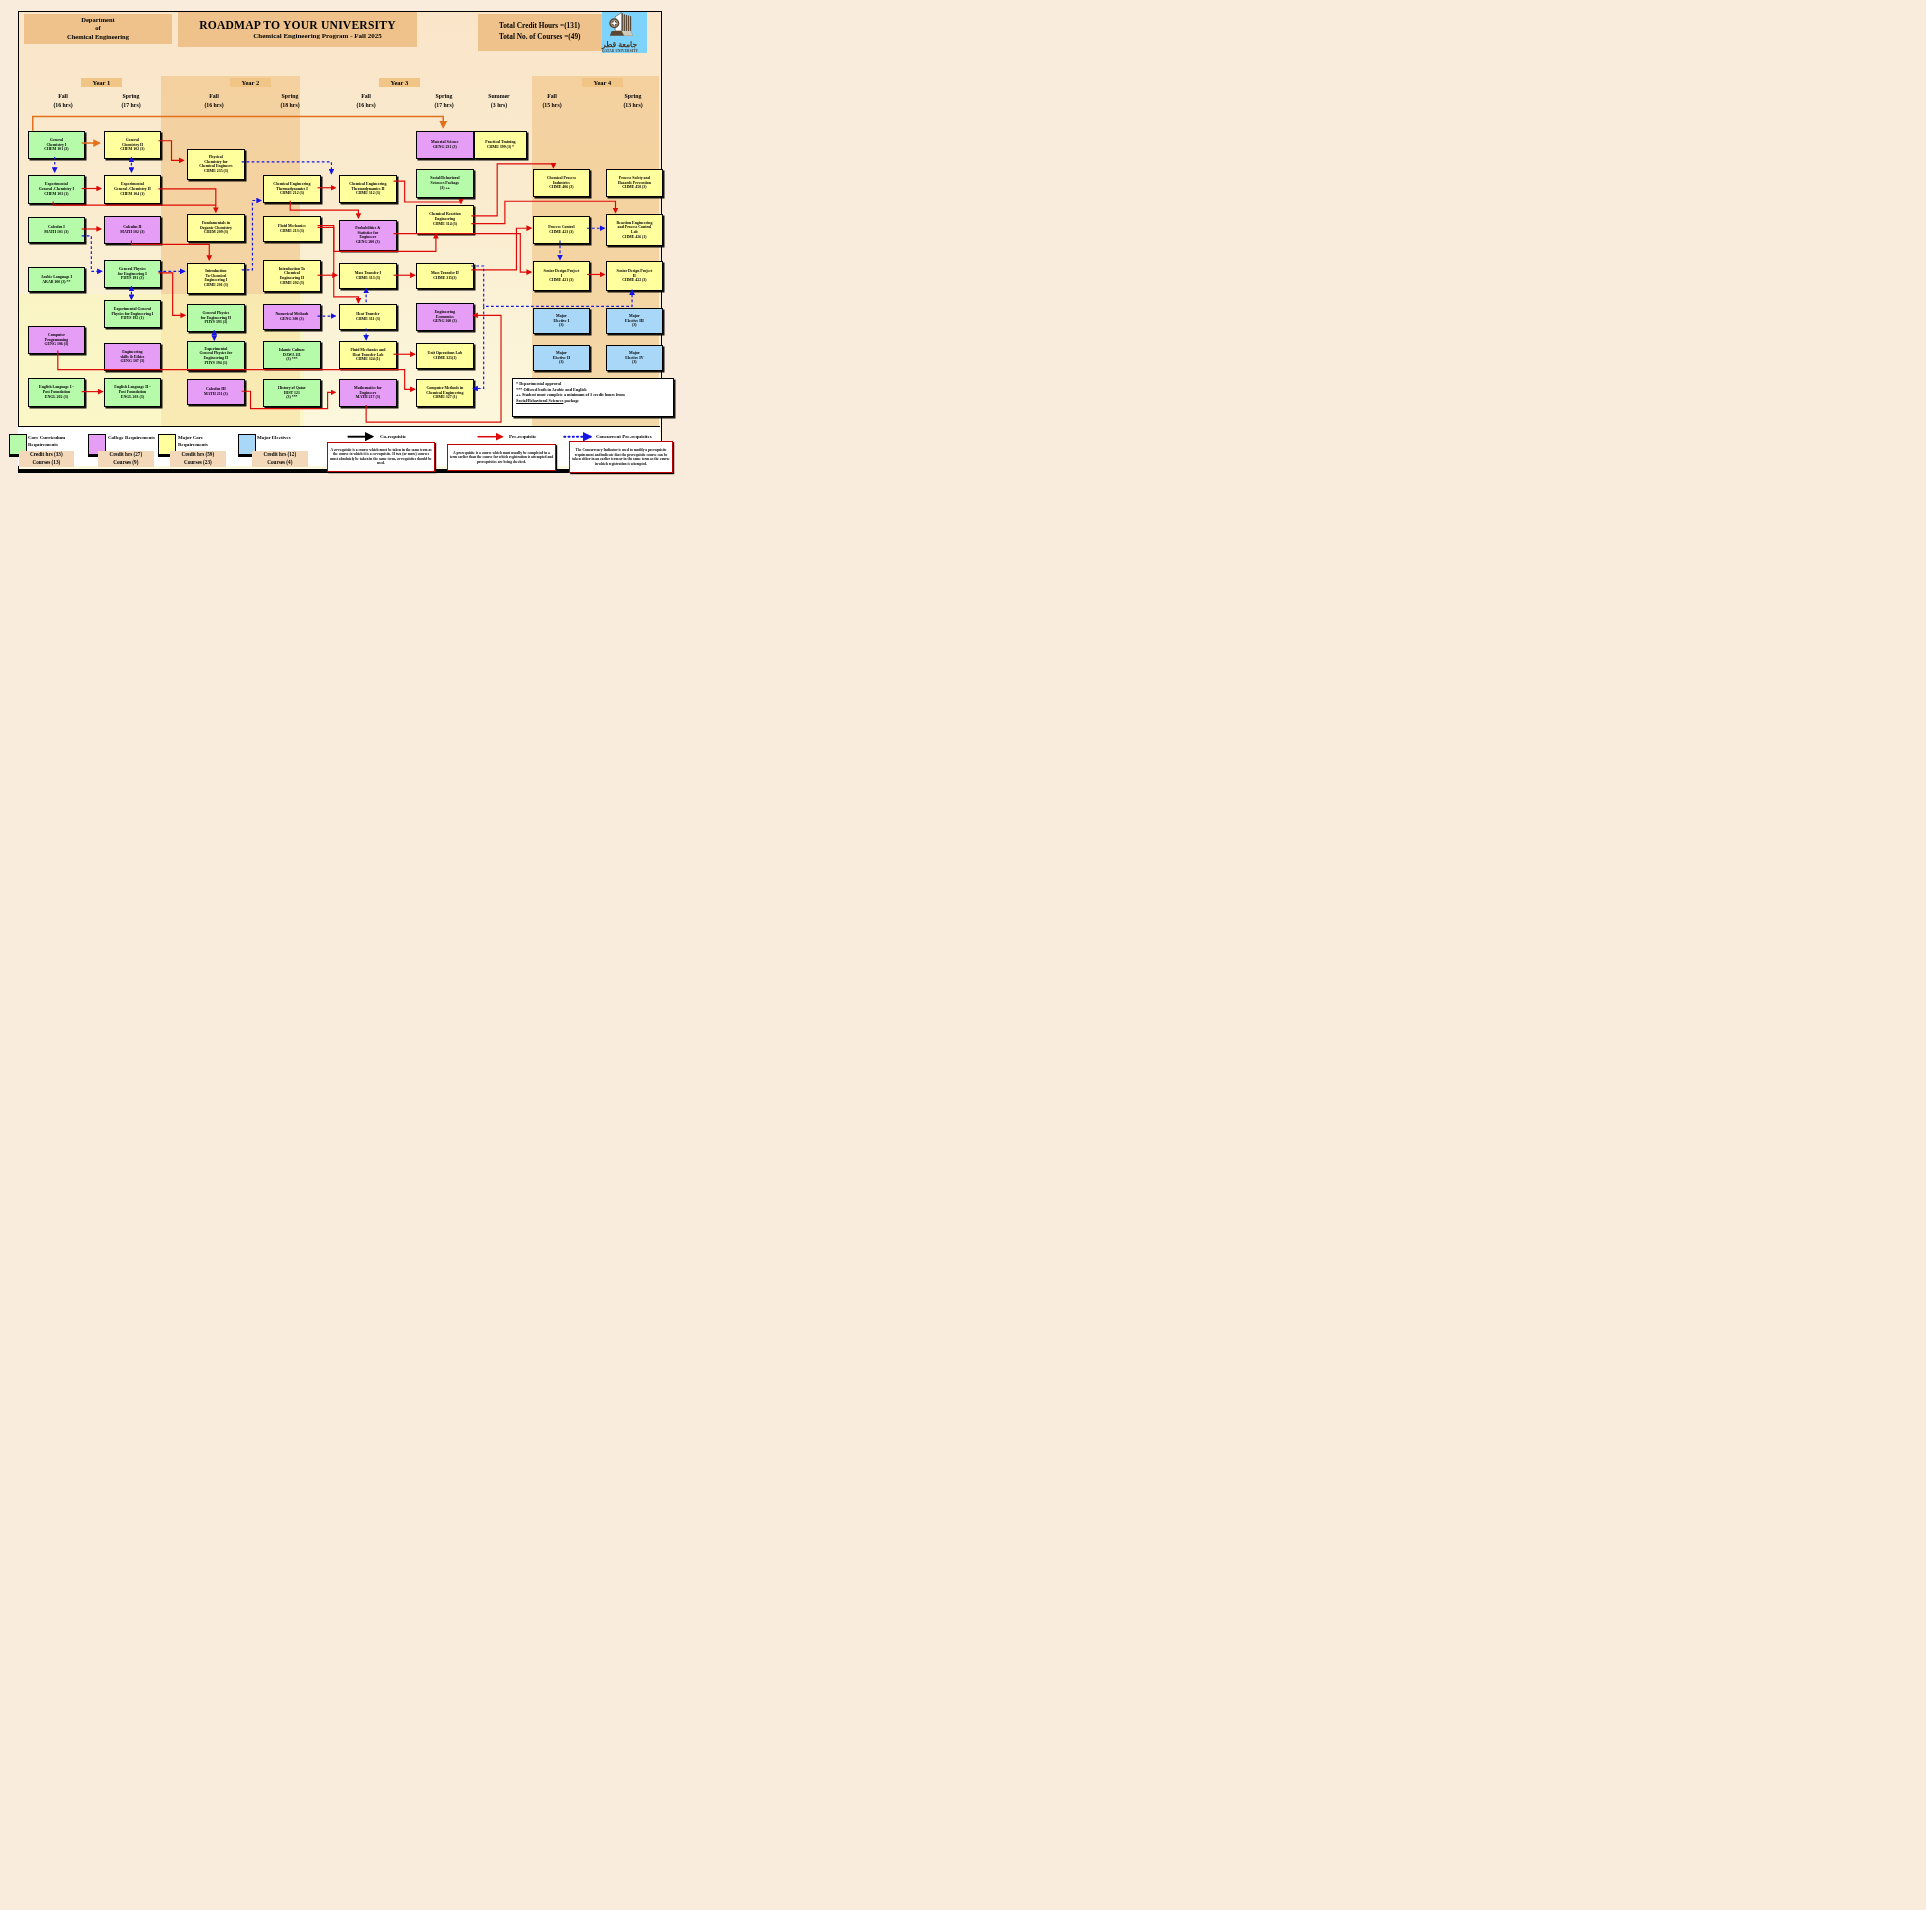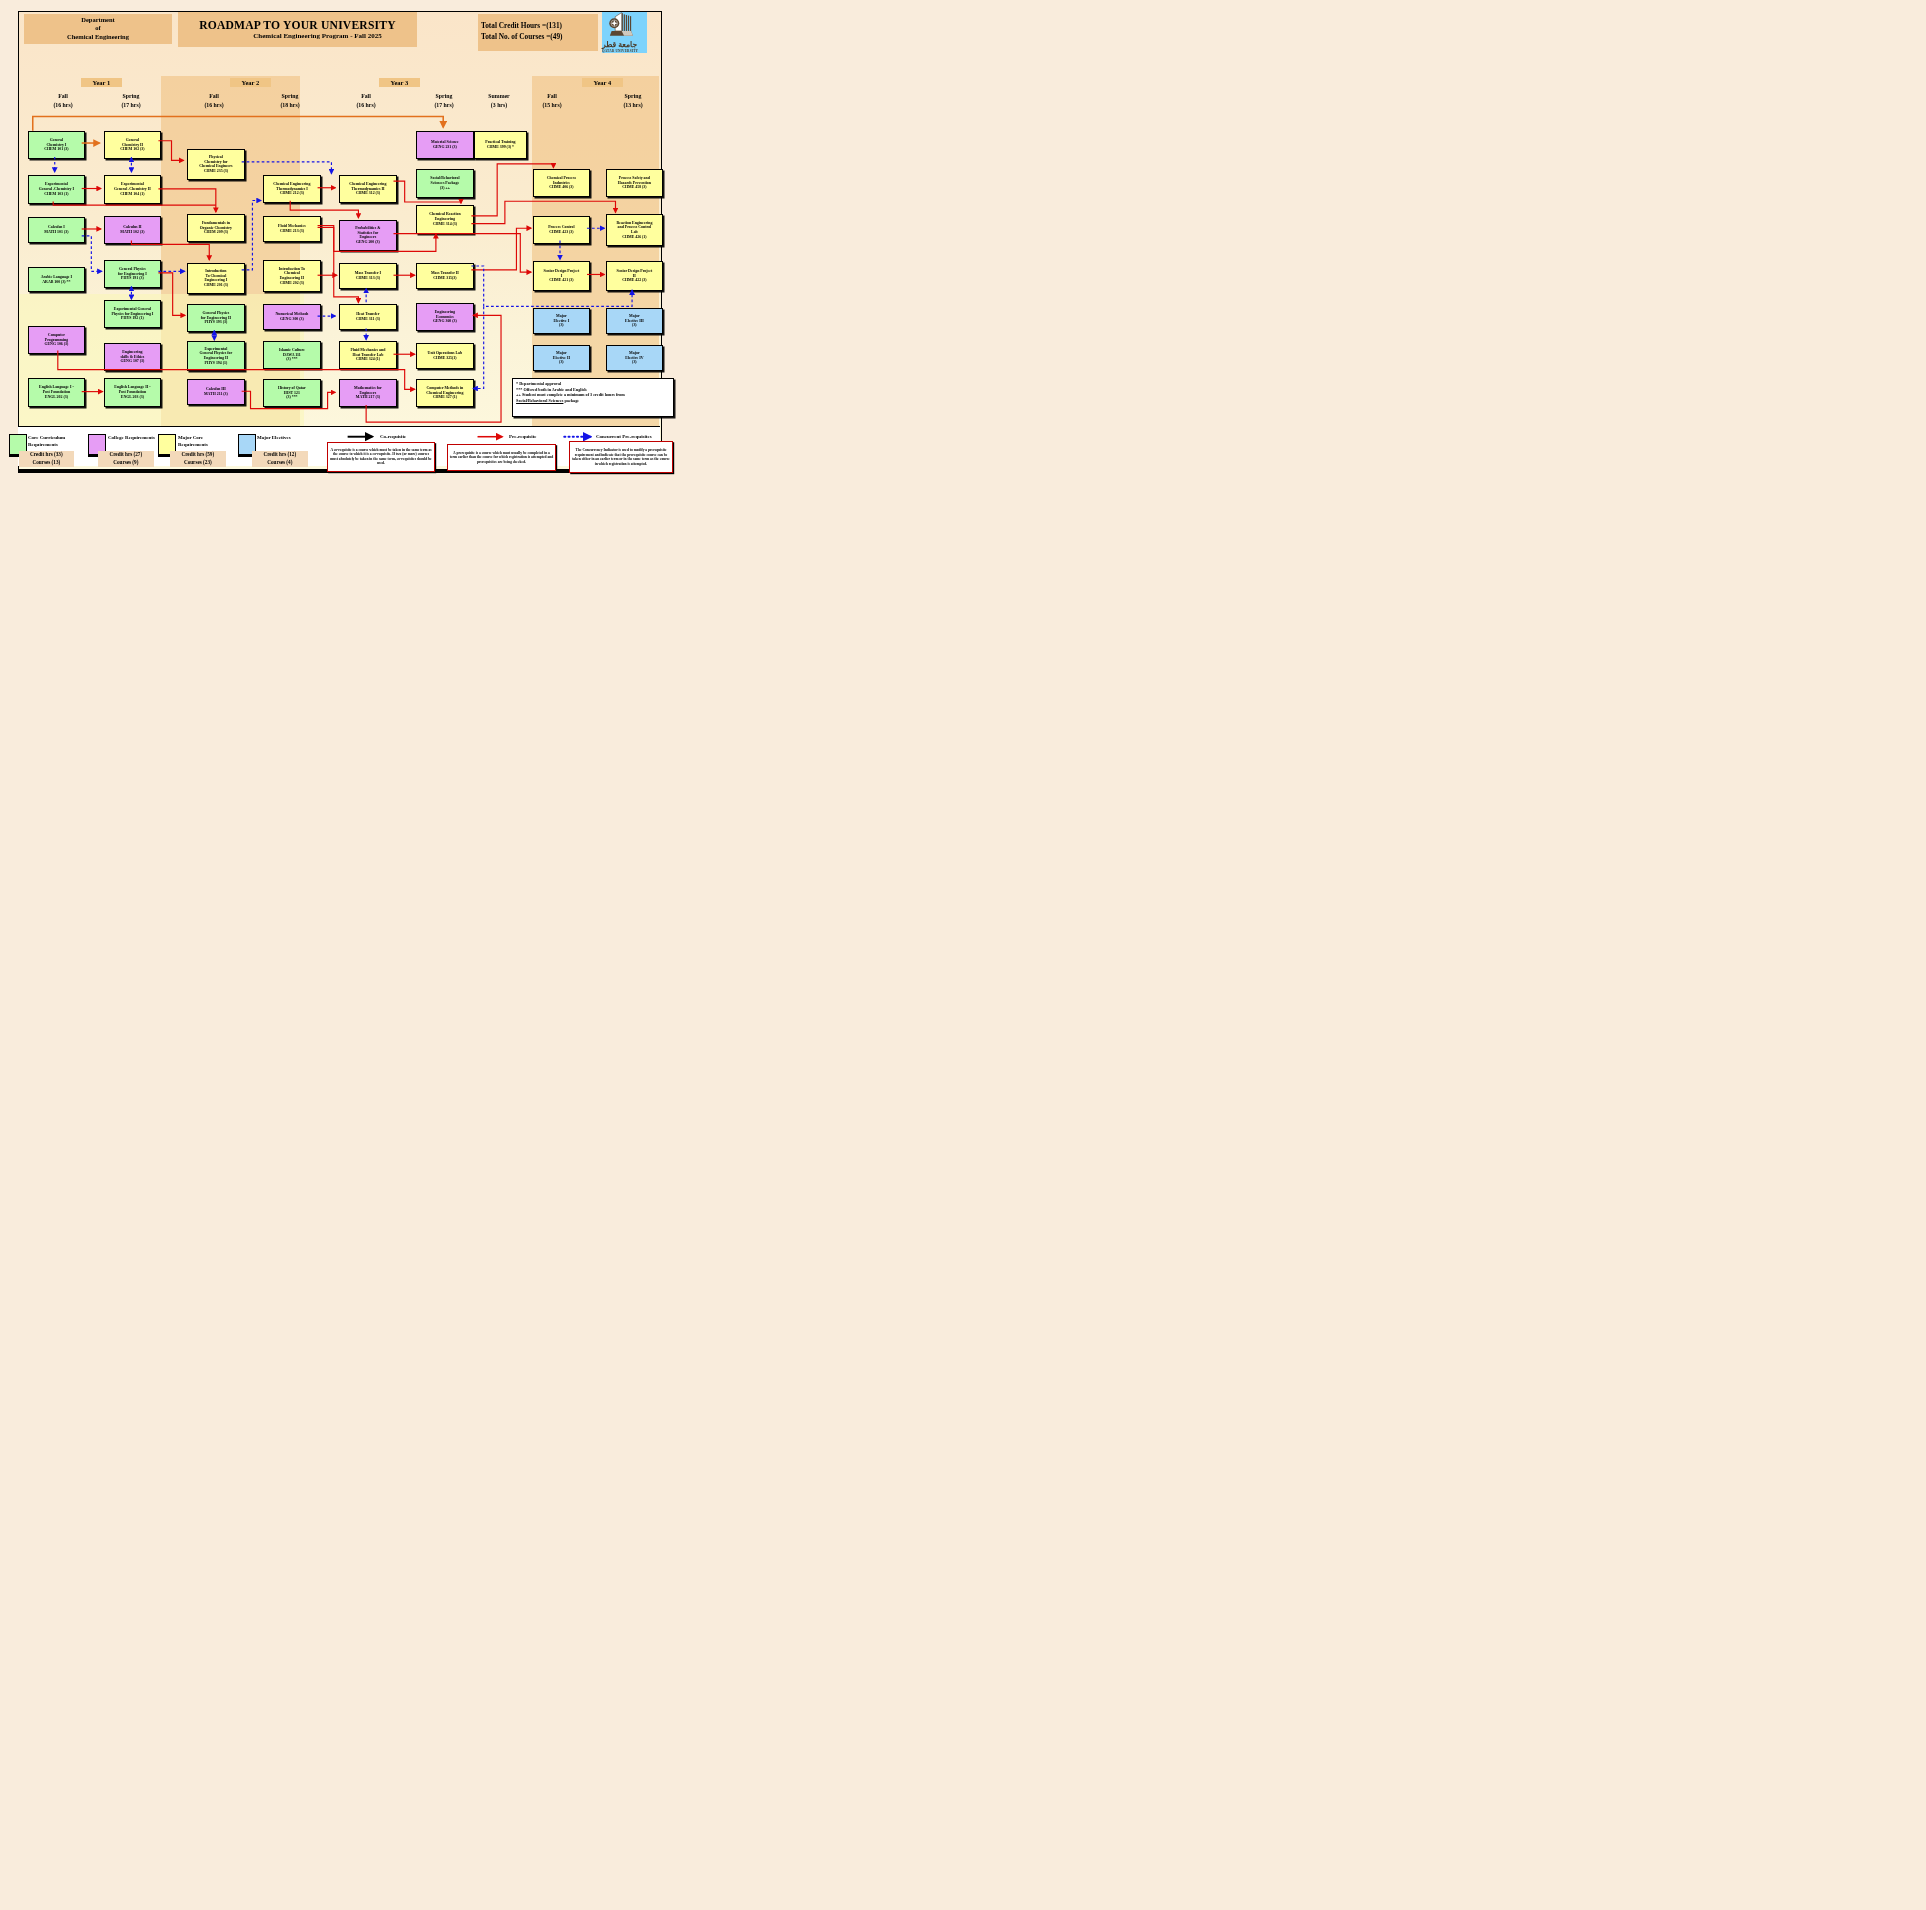--- a/index.html
+++ b/index.html
@@ -21,21 +21,21 @@
   .credit{position:absolute;background:#f3d9ba;font-weight:bold;font-size:5.2px;text-align:center;padding:0.4px 2.3px;z-index:3;white-space:pre-line;line-height:1.5;}
   .arrlab{position:absolute;font-weight:bold;font-size:5px;z-index:6;}
   .descbox{position:absolute;background:#fff;border:0.8px solid #c00000;box-shadow:1.2px 1.2px 0 #000;z-index:6;
            font-weight:bold;font-size:3.6px;line-height:1.25;text-align:center;display:flex;align-items:center;padding:0.8px 1.5px;}
   #notes{position:absolute;left:512px;top:378px;width:154px;height:32px;background:#fff;border:0.8px solid #000;box-shadow:1.5px 1.5px 0 rgba(0,0,0,0.9);
          z-index:6;font-weight:bold;font-size:4.2px;line-height:1.3;padding:2.3px 3.1px;}
   #logo{position:absolute;left:602px;top:11.6px;width:45px;height:41px;background:#7dd3fc;z-index:3;display:flex;flex-direction:column;align-items:flex-start;justify-content:flex-start;}
   .ar{font-size:7.7px;color:#4a3a28;font-weight:bold;margin-top:0.8px;}
   .qu{font-size:3.3px;color:#4a3a28;font-weight:bold;letter-spacing:0.2px;}
   #totals{position:absolute;left:478px;top:13.5px;width:117px;height:37px;background:#eec28a;z-index:3;
-          display:flex;flex-direction:column;justify-content:center;padding-left:3px;font-weight:bold;font-size:7.3px;line-height:1.5;}
+          display:flex;flex-direction:column;justify-content:center;padding-left:21px;font-weight:bold;font-size:7.3px;line-height:1.5;}
 </style>
 </head>
 <body>
 
 <div id="stage">
   <div id="frame"></div>
 
   <div class="band" style="left:161px;top:76px;width:139px;height:350px;background:rgba(238,185,115,0.5);"></div>
   <div class="band" style="left:532px;top:76px;width:127px;height:350px;background:rgba(238,185,115,0.5);"></div>
   <div class="band" style="left:19px;top:294px;width:285px;height:133px;background:rgba(250,247,185,0.6);"></div>

